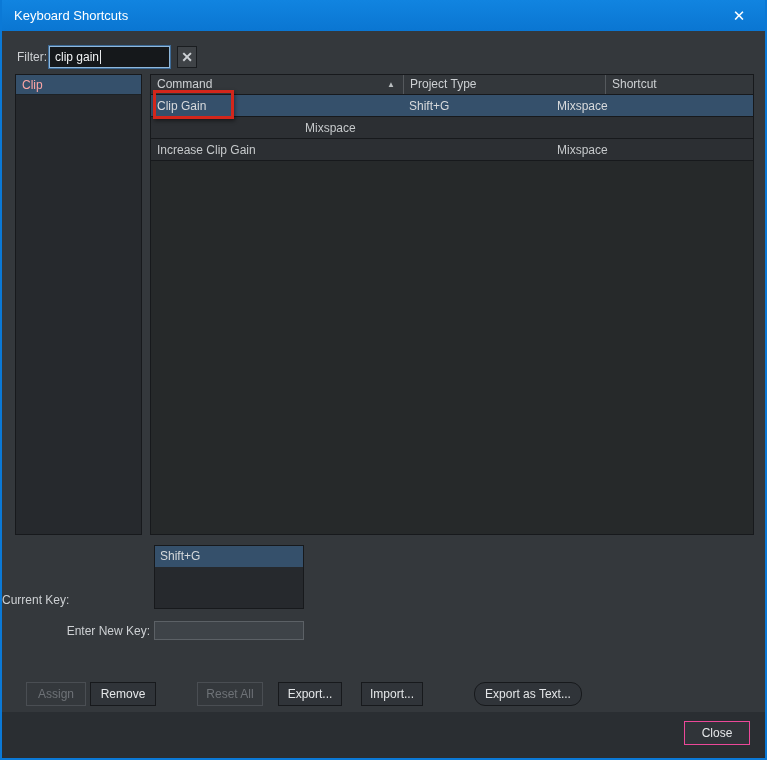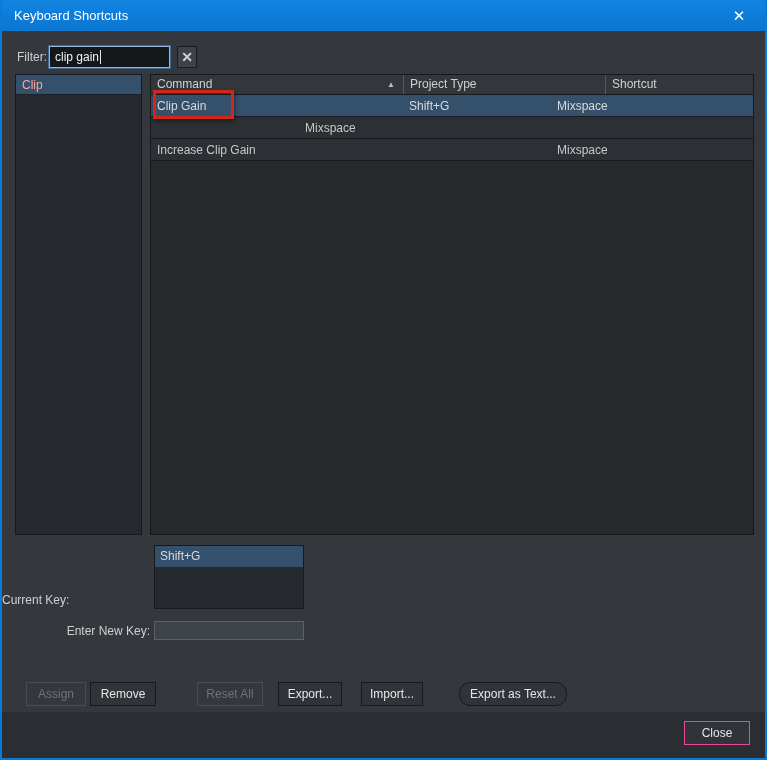--- a/index.html
+++ b/index.html
@@ -120,21 +120,21 @@
     background: #303439; border: 1px solid #17191c;
     color: #e4e6e8; font-size: 12px; font-family: "Liberation Sans", sans-serif;
     text-align: center;
   }
   .btn.disabled { background: #34383c; border-color: #4a4e53; color: #6e7277; }
   .btn-assign { left: 24px; width: 60px; }
   .btn-remove { left: 88px; width: 66px; }
   .btn-reset { left: 195px; width: 66px; }
   .btn-export { left: 276px; width: 64px; }
   .btn-import { left: 359px; width: 62px; }
-  .btn-export-text { left: 457px; width: 108px; border-radius: 11px; }
+  .btn-export-text { left: 472px; width: 108px; border-radius: 11px; }
 
   
   .footer {
     position: absolute; left: 0; top: 712px; width: 763px; height: 46px;
     background: #2a2e32;
   }
   .btn-close {
     position: absolute; left: 682px; top: 9px; width: 66px; height: 24px;
     background: #303439; border: 1px solid #ec4899;
     color: #e4e6e8; font-size: 12px; font-family: "Liberation Sans", sans-serif;

